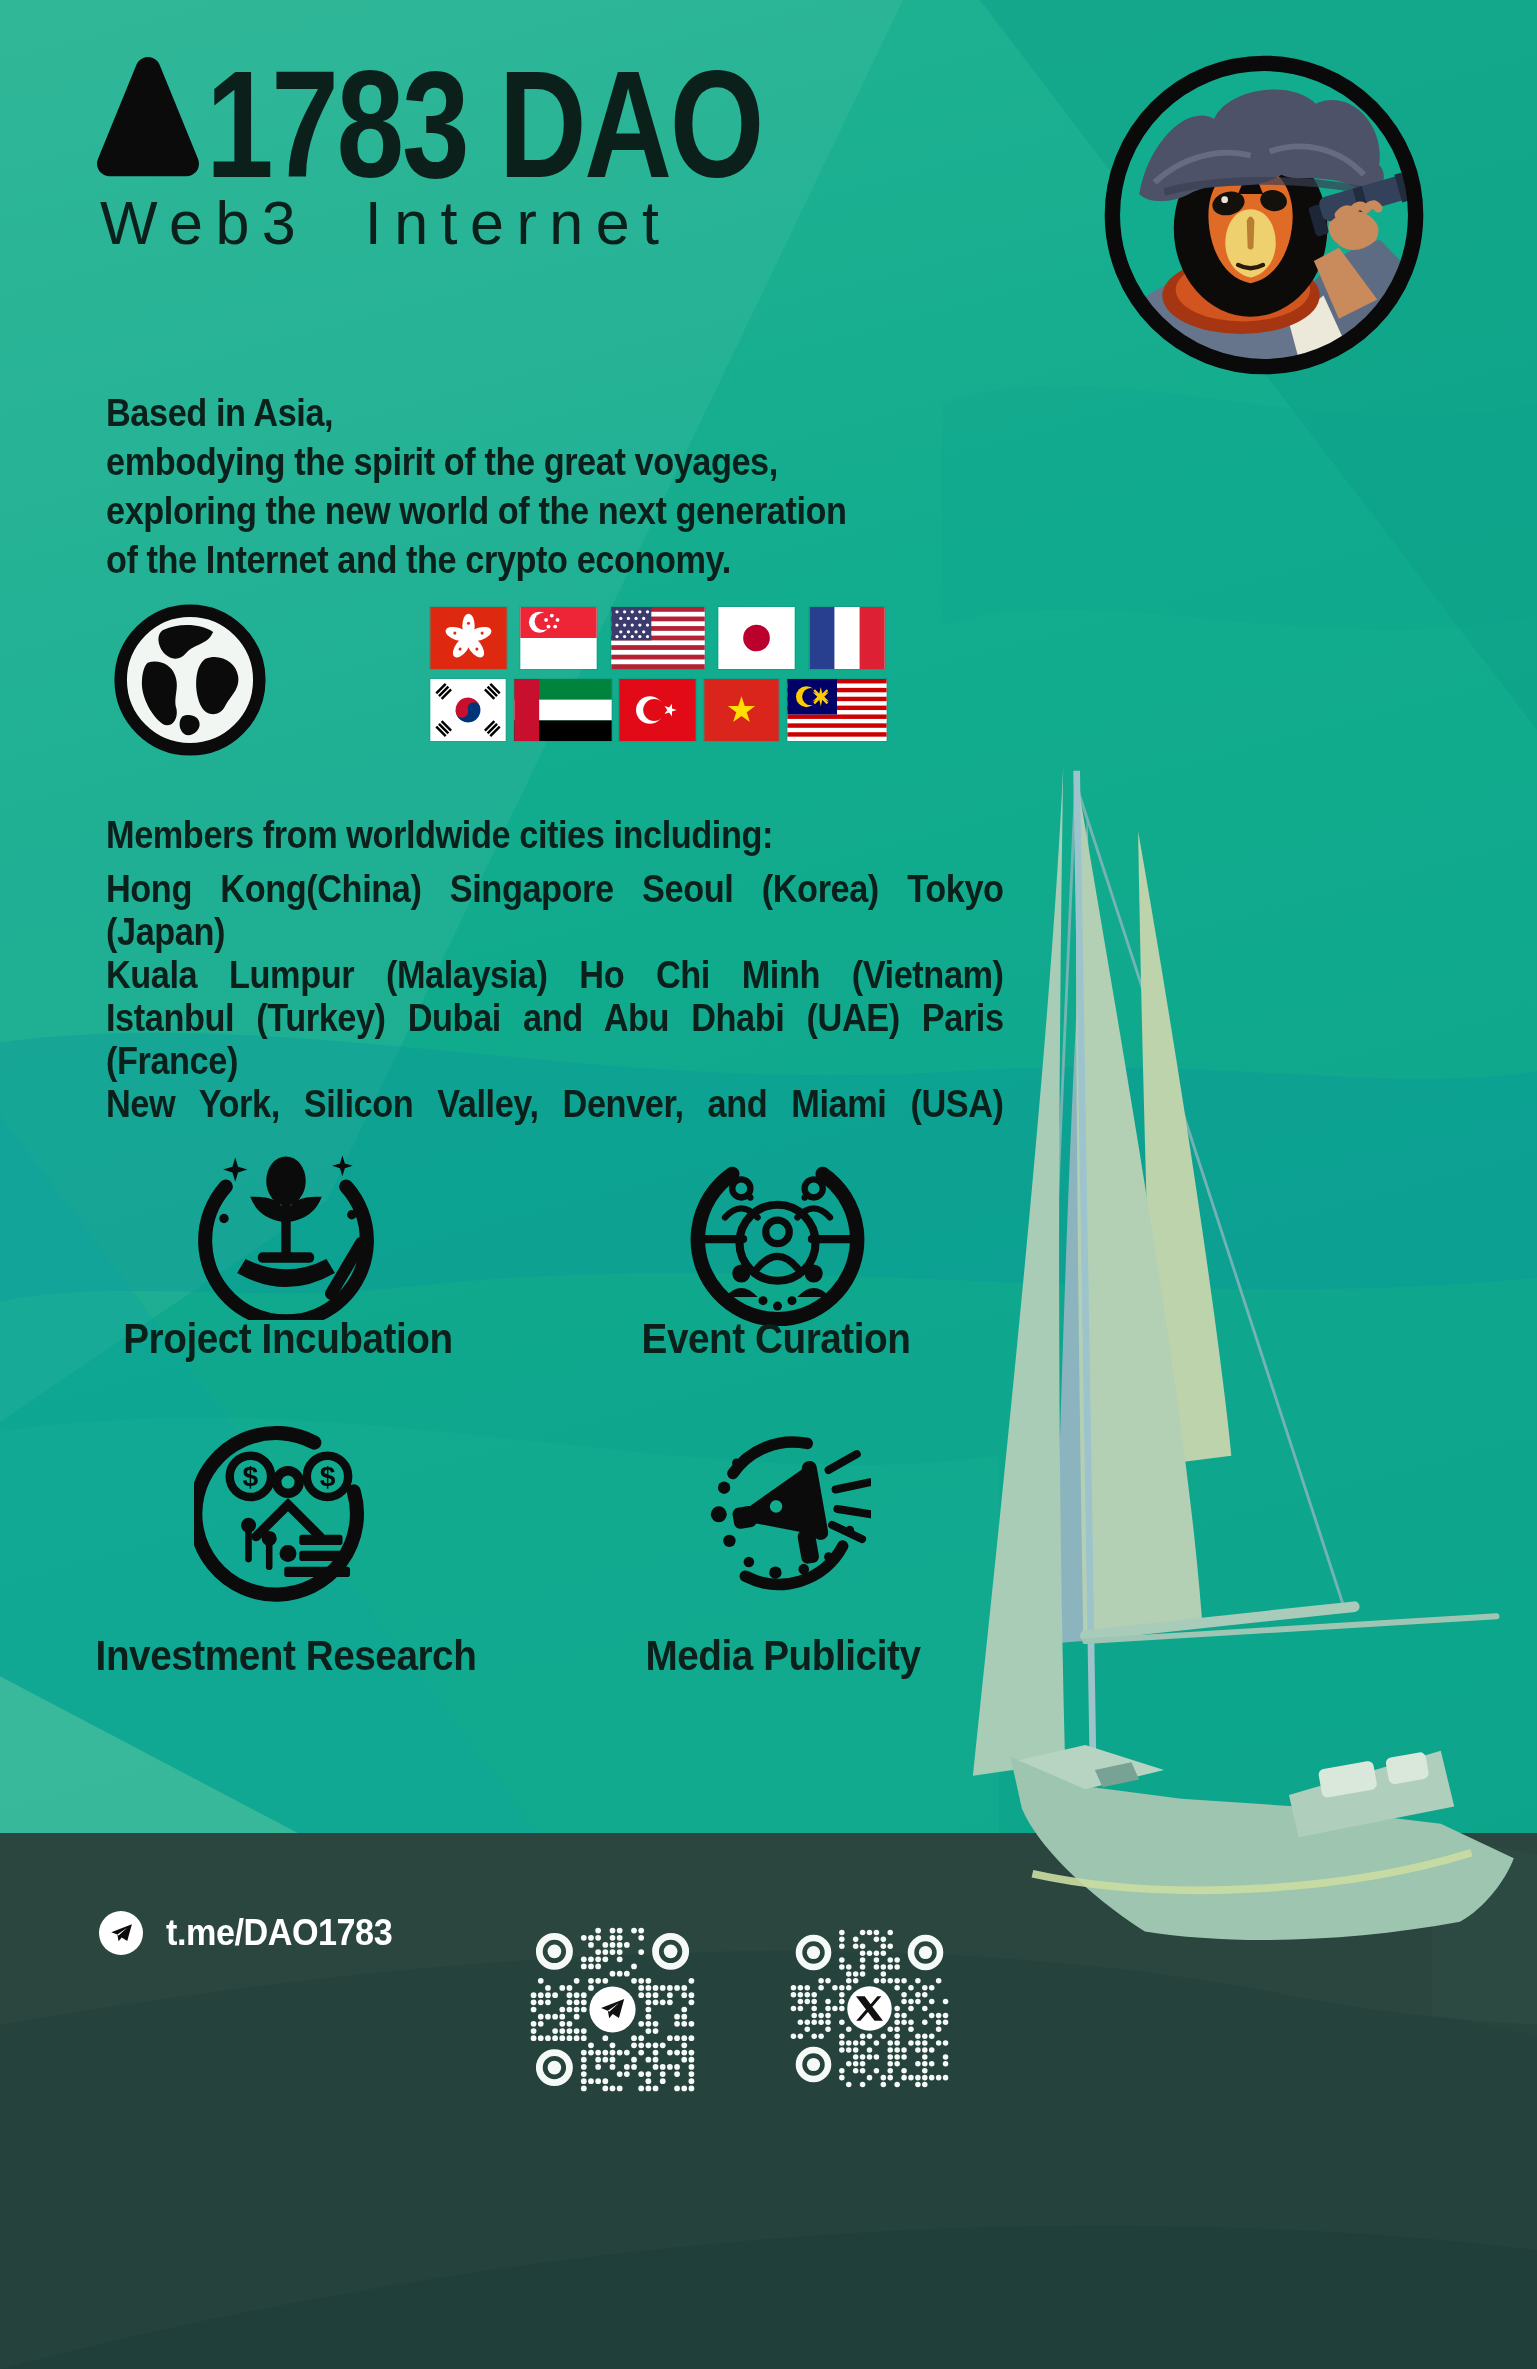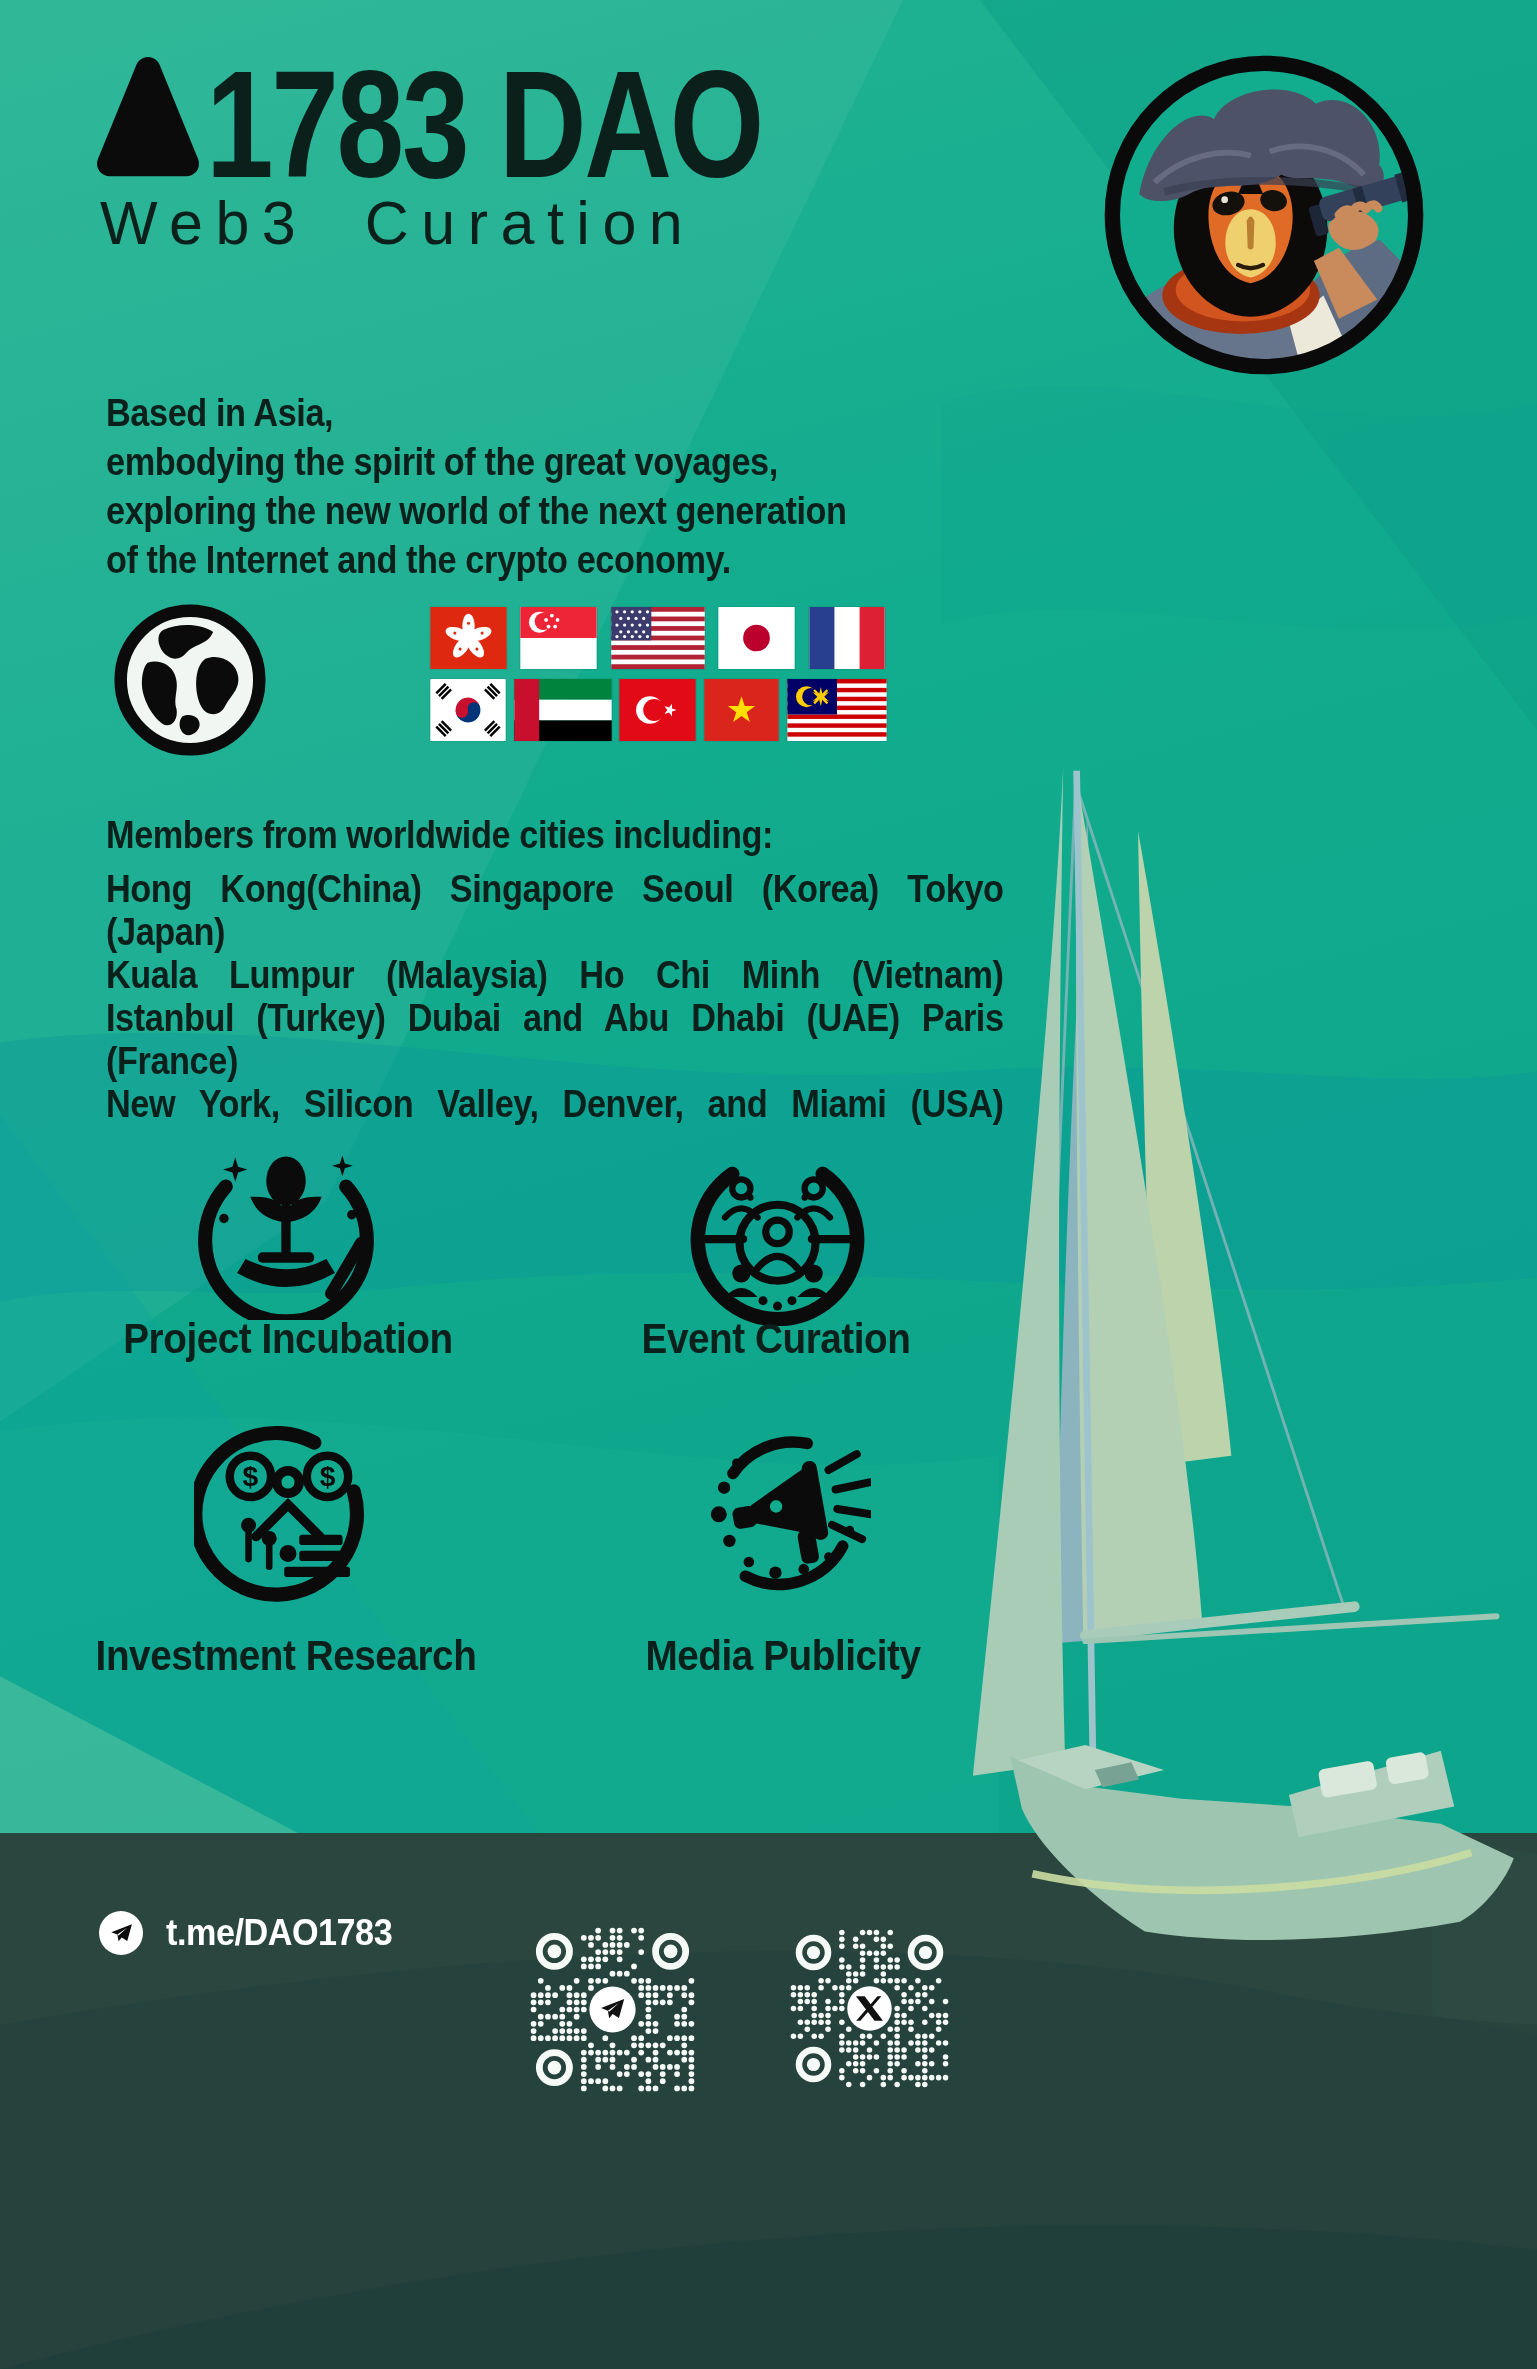--- a/index.html
+++ b/index.html
@@ -132,21 +132,21 @@
     <rect x="462" y="1060" width="42" height="28" rx="6" fill="#dae8dc" transform="rotate(-10 462 1060)"></rect>
 
     <path d="M80,1062 L150,1046 L232,1072 L150,1092 Z" fill="#b7d4c2"></path>
     <path d="M160,1072 L198,1064 L206,1082 L168,1090 Z" fill="#77a294"></path>
   </svg>
 
   <svg class="logo-tri" viewBox="0 0 112 132">
     <path d="M56,14 L16,112 L96,112 Z" fill="#0b0b0b" stroke="#0b0b0b" stroke-width="26" stroke-linejoin="round"></path>
   </svg>
   <div class="brand-title ink">1783 DAO</div>
-  <div class="brand-sub ink">Web3 Curation</div>
+  <div class="brand-sub ink">Web3 Internet</div>
 
   <svg class="avatar" viewBox="0 0 348 348">
     <defs>
         <clipPath id="avclip">
           <circle cx="174" cy="174" r="158"></circle>
         </clipPath>
       </defs>
     <g clip-path="url(#avclip)">
       <rect x="0" y="0" width="348" height="348" fill="#12ac8e"></rect>
 

